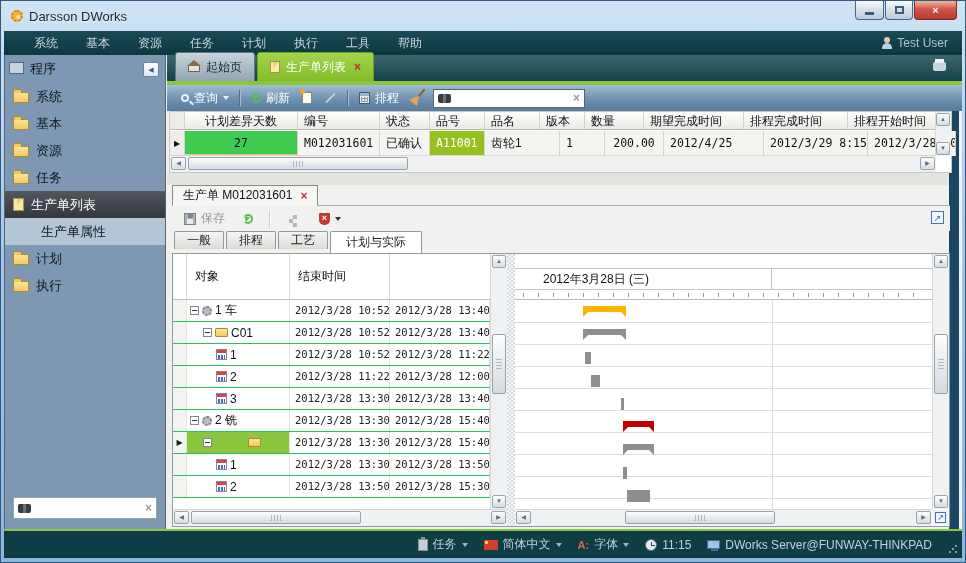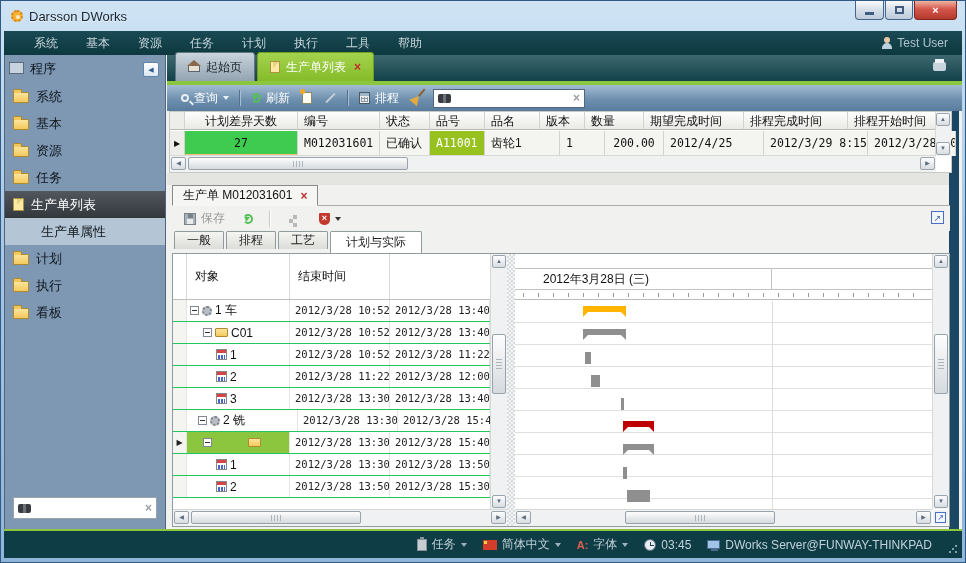--- a/index.html
+++ b/index.html
@@ -247,24 +247,20 @@
               <span class="slab">生产单属性</span>
             </div>
             <div class="sitem">
               <span class="sic folder"></span>
               <span class="slab">计划</span>
             </div>
             <div class="sitem">
               <span class="sic folder"></span>
               <span class="slab">执行</span>
             </div>
-            <div class="sitem">
-              <span class="sic folder"></span>
-              <span class="slab">看板</span>
-            </div>
           </div>
         <div class="sidesearch">
           <span class="ic-binoc"></span>
           <input class="searchinput" value="" style="">
           <span class="clearx">×</span>
         </div>
       </div>
 
       <div class="main">
         <div class="rightstrip"></div>
@@ -439,21 +435,21 @@
                     <div class="tmark"></div>
                     <div class="tobj" style="padding-left: 29px;">
                       <span class="tic2 calendar"></span>
                       <span class="tlab2">3</span>
                     </div>
                     <div class="tc">2012/3/28 13:30</div>
                     <div class="tc">2012/3/28 13:40</div>
                   </div>
                   <div class="trow">
                     <div class="tmark"></div>
-                    <div class="tobj" style="padding-left: 3px; margin-left: 8px;">
+                    <div class="tobj" style="padding-left: 3px;">
                       <span class="exp"></span>
                       <span class="tic2 gear"></span>
                       <span class="tlab2">2 铣</span>
                     </div>
                     <div class="tc">2012/3/28 13:30</div>
                     <div class="tc">2012/3/28 15:40</div>
                   </div>
                   <div class="trow sel">
                     <div class="tmark">▶</div>
                     <div class="tobj" style="padding-left: 16px;">
@@ -583,21 +579,21 @@
             <span class="stlab">简体中文</span>
             <span class="stcaret"></span>
           </div>
           <div class="stitem">
             <span class="stic font">A:</span>
             <span class="stlab">字体</span>
             <span class="stcaret"></span>
           </div>
           <div class="stitem">
             <span class="stic clock"></span>
-            <span class="stlab">03:45</span>
+            <span class="stlab">11:15</span>
           </div>
           <div class="stitem">
             <span class="stic monitor"></span>
             <span class="stlab">DWorks Server@FUNWAY-THINKPAD</span>
           </div>
         </div>
       <div class="grip"></div>
     </div>
   </div>
 </div>

